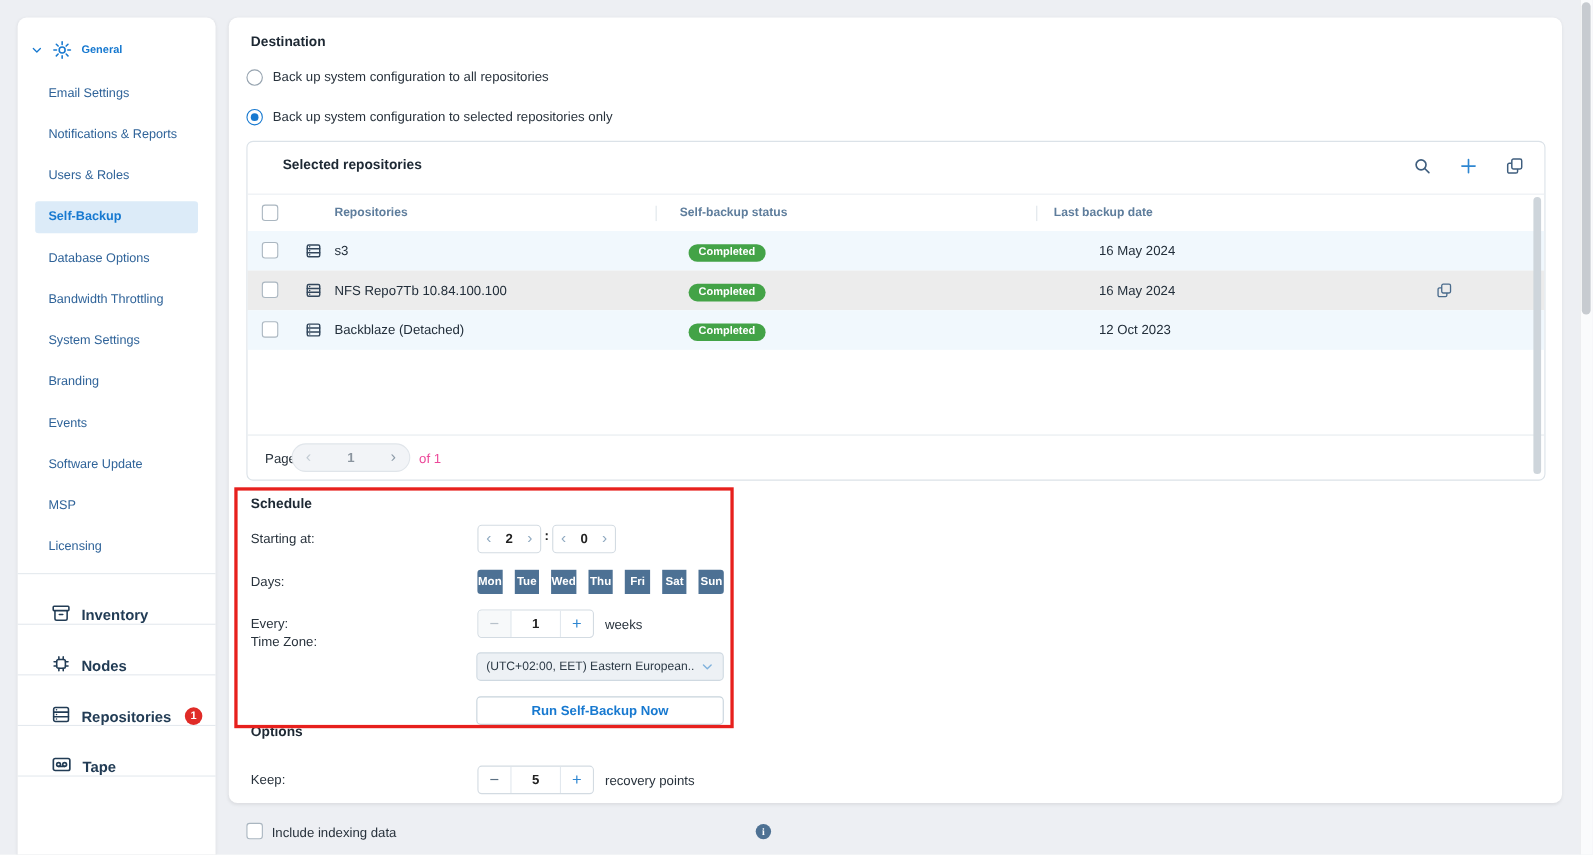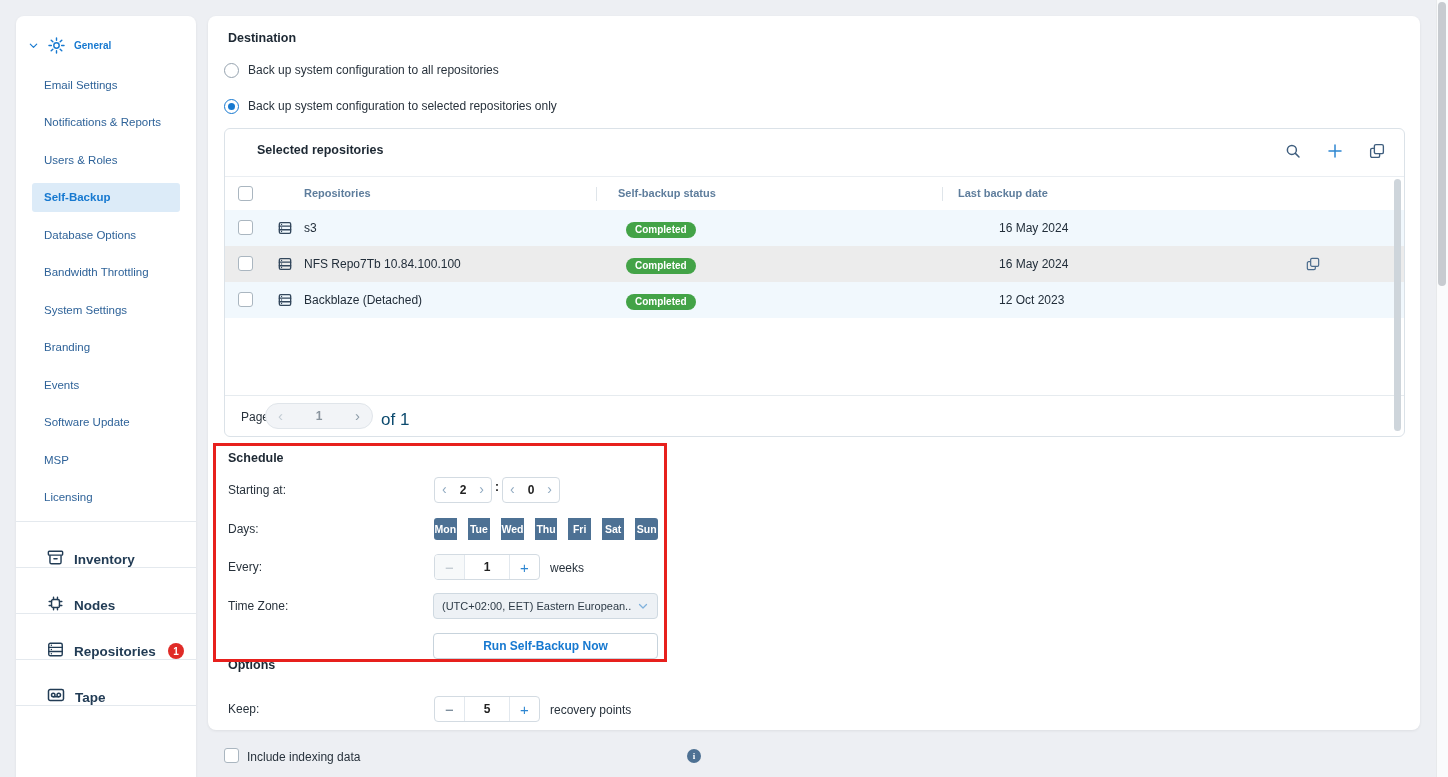--- a/index.html
+++ b/index.html
@@ -84,21 +84,21 @@
   .footer-divider { position:absolute; left:0; top:266px; width:100%; height:1px;
     background:#e6ebef; }
   .pg-label { position:absolute; left:16px; top:281px; font-size:12px; color:#28323c; }
   .pager { position:absolute; left:40px; top:274px; width:108px; height:26px;
     border:1px solid #e0e5ea; border-radius:13px; background:#f2f4f7;
     display:flex; align-items:center; justify-content:space-between; padding:0 12px; }
   .pchev { font-size:15px; line-height:1; cursor:pointer; margin-top:-2px; }
   .pchev.prev { color:#c2cbd3; }
   .pchev.next { color:#8d9ba8; }
   .pnum { font-size:12px; font-weight:bold; color:#8a949e; }
-  .pg-of { position:absolute; left:156px; top:281px; font-size:17px; color:#0c4a6e; }
+  .pg-of { position:absolute; left:156px; top:281px; font-size:12px; color:#ec4899; }
   .tbl-scrollbar { position:absolute; right:3px; top:50px; width:7px; height:252px;
     background:#ced5db; border-radius:4px; cursor:pointer; }
 
   
   .spin { position:absolute; width:58px; height:26px; border:1px solid #d3dbe2;
     border-radius:4px; background:#fff; display:flex; align-items:center;
     justify-content:space-between; padding:0 7px; }
   .chev { color:#8fa9c0; font-size:14px; line-height:1; cursor:pointer; margin-top:-2px; }
   .spin .val { font-size:12px; font-weight:bold; color:#222; }
   .colon { position:absolute; left:284px; top:464px; width:10px; text-align:center;
@@ -377,21 +377,21 @@
   </div>
 
   <span class="flabel" style="top:544px;">Every:</span>
   <div class="stepper" style="left:226px; top:538px;">
     <span class="st-btn st-minus muted">−</span>
     <span class="sval">1</span>
     <span class="st-btn st-plus">+</span>
   </div>
   <span class="unit" style="left:342px; top:545px;">weeks</span>
 
-  <span class="flabel" style="top:583px;">Time Zone:</span>
+  <span class="flabel" style="top:560px;">Time Zone:</span>
   <div class="dropdown">
     <span class="dd-text">(UTC+02:00, EET) Eastern European...</span>
     <span>
       <svg width="12" height="12" viewBox="0 0 24 24" fill="none" stroke="#7fb1dc" stroke-width="2.5" stroke-linecap="round" stroke-linejoin="round">
           <path d="M5 9l7 7 7-7"></path>
         </svg>
     </span>
   </div>
 
   <div class="run-btn">Run Self-Backup Now</div>

